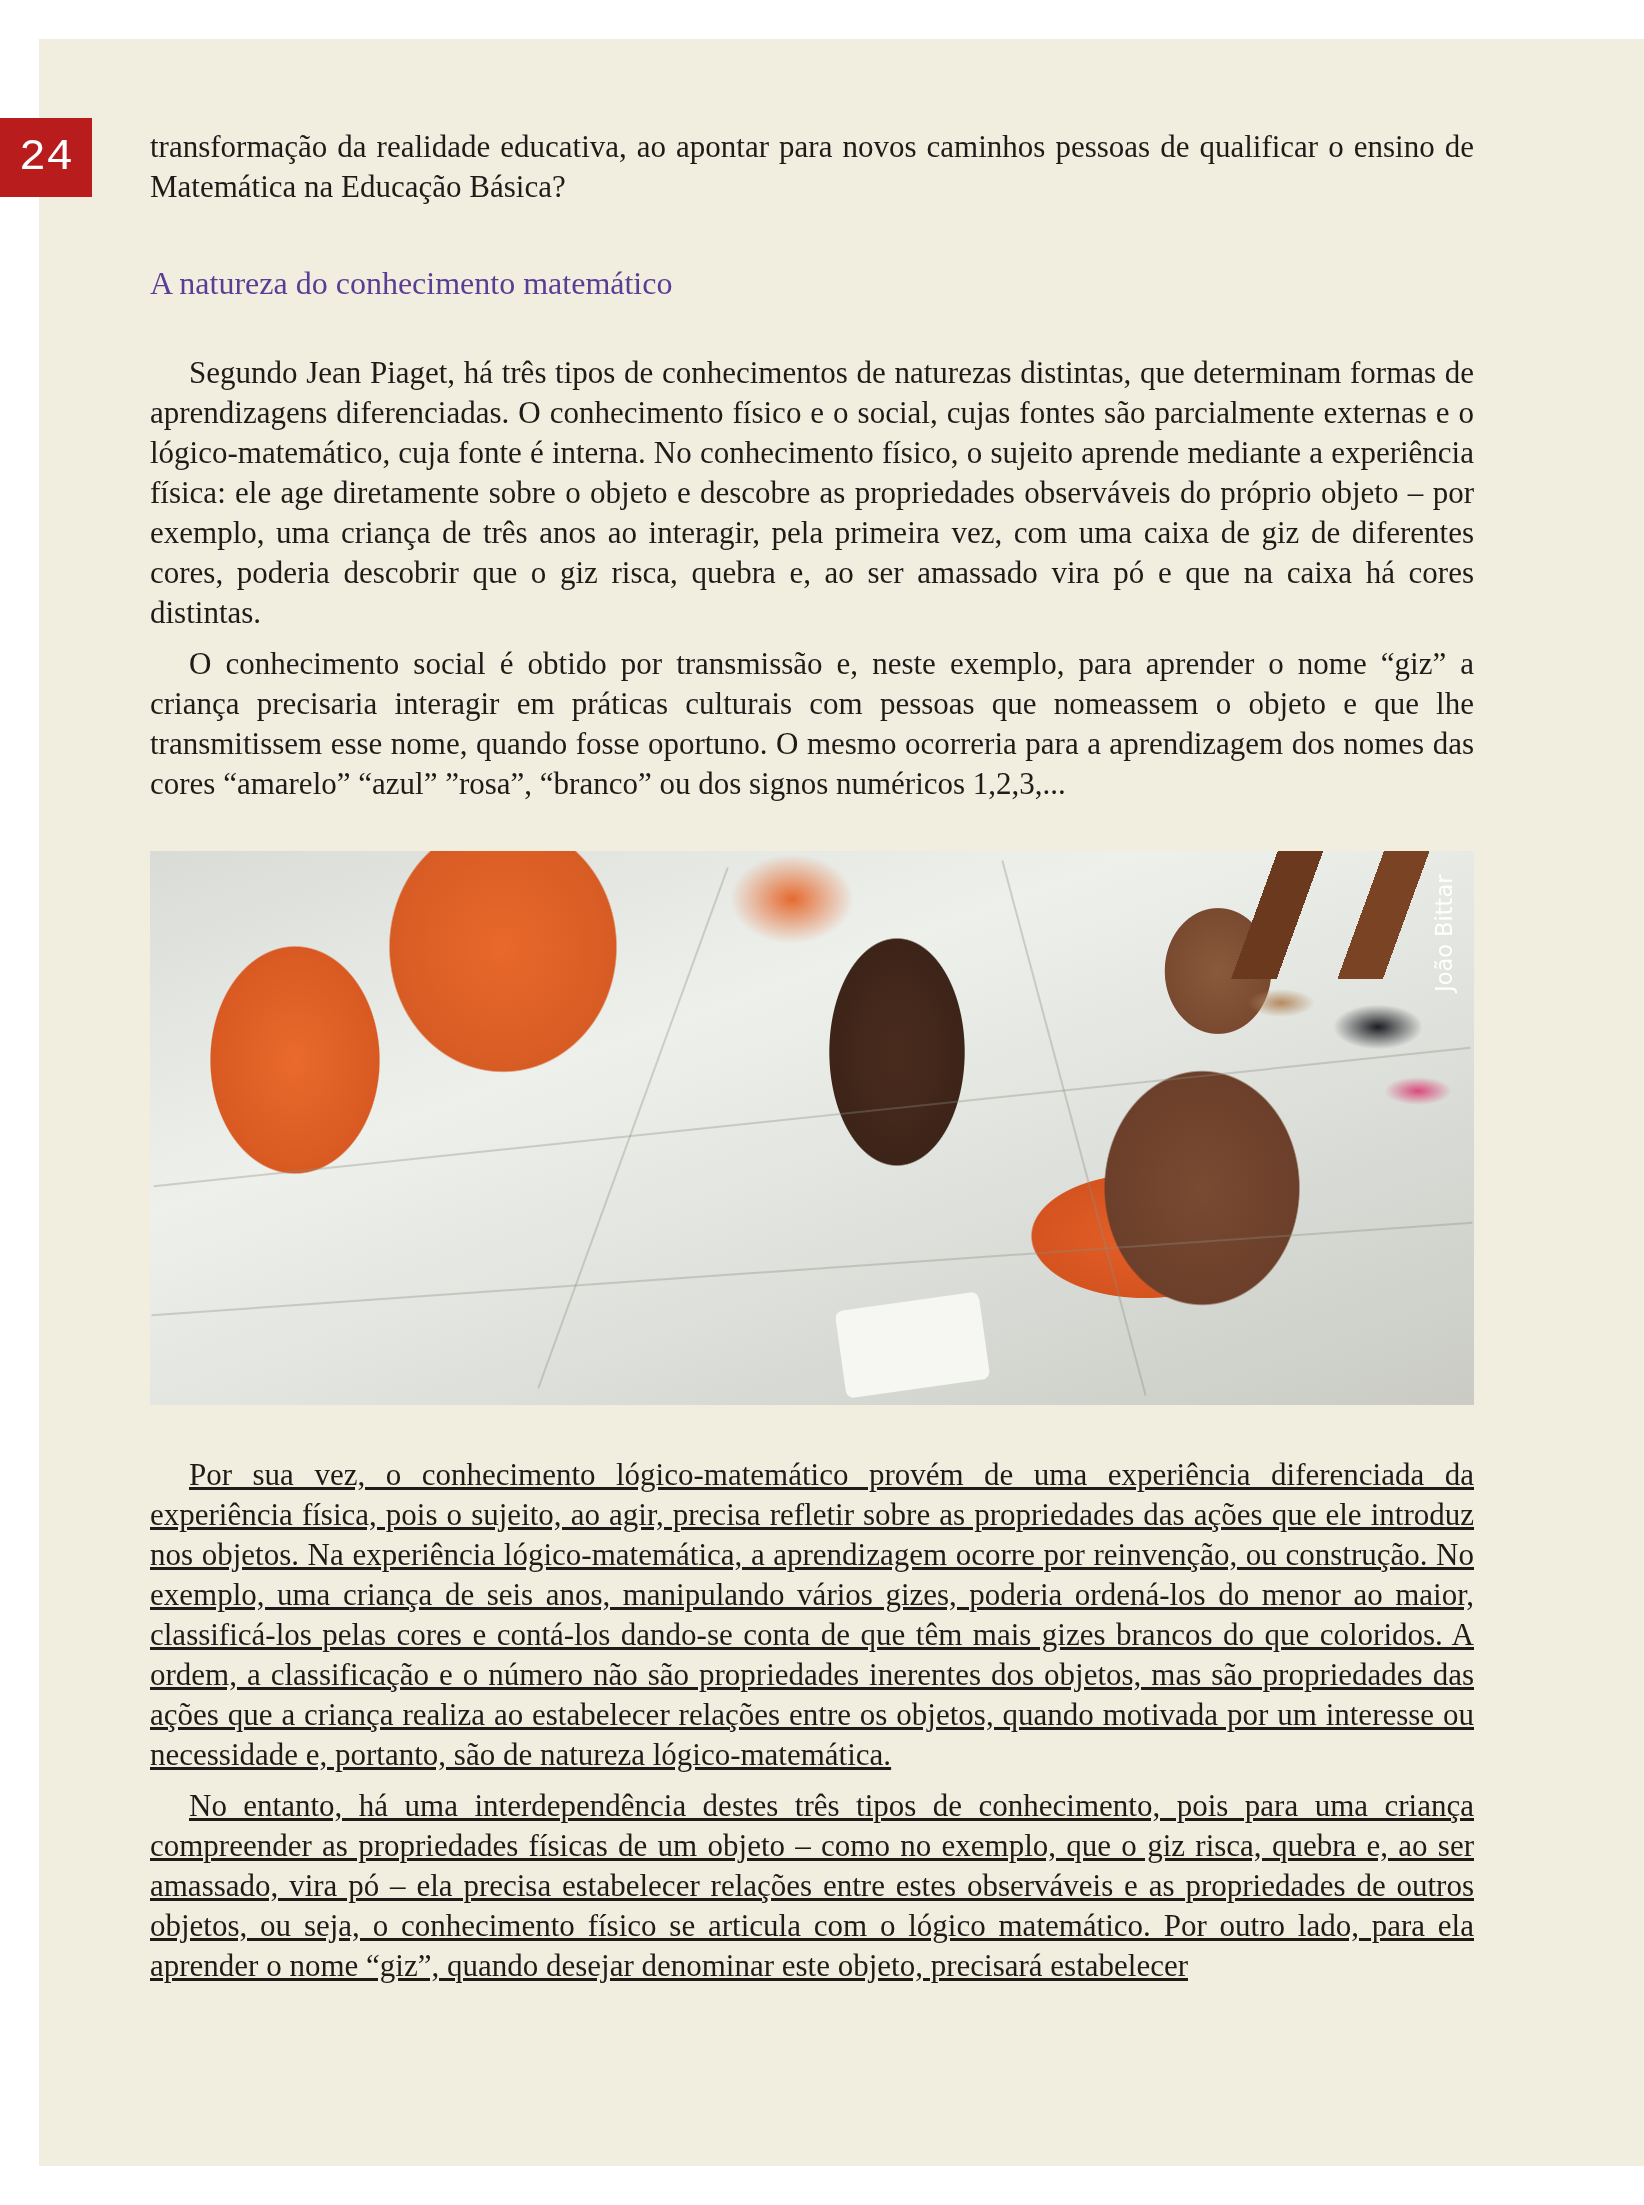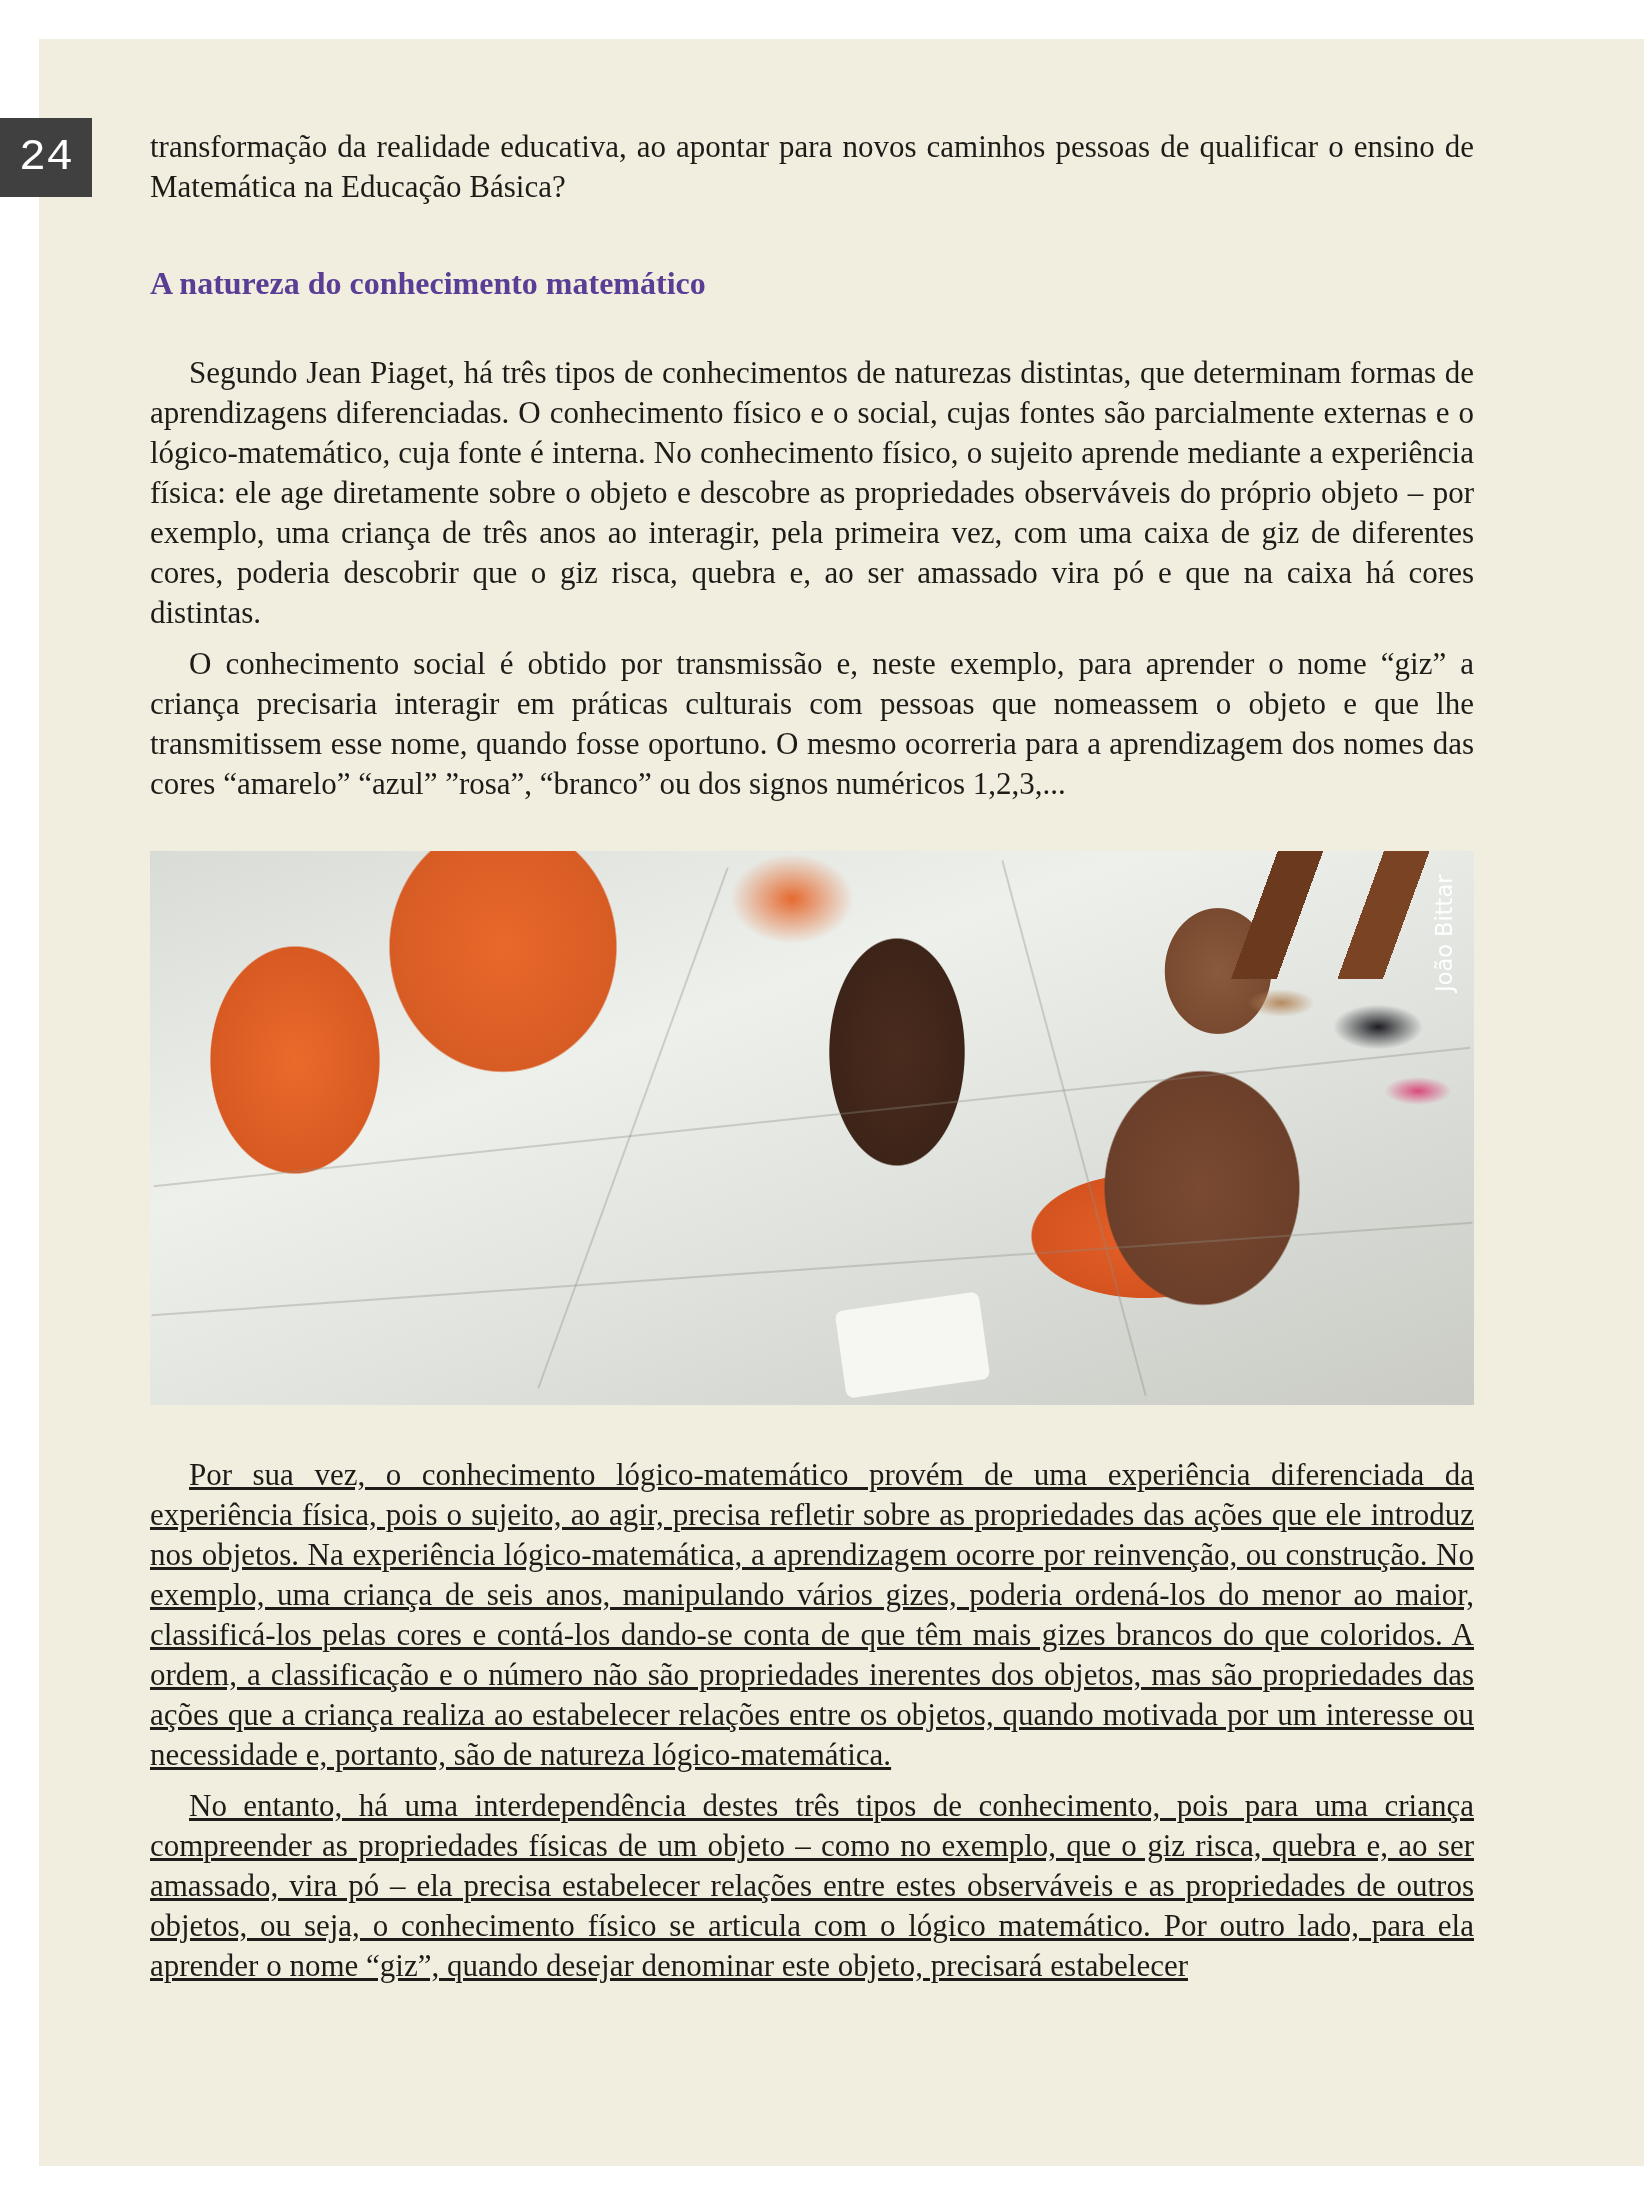--- a/index.html
+++ b/index.html
@@ -1,22 +1,22 @@
 <!DOCTYPE html>
 <html style="font-size:13px"><head>
 <meta charset="utf-8">
 <style>
   html, body { margin:0; padding:0; }
   body { width:1644px; height:2205px; background:#ffffff; position:relative; overflow:hidden; font-family:"DejaVu Serif", serif; }
   .panel { position:absolute; left:39px; top:39px; width:1606px; height:2127px; background:#f1eddf; }
-  .pagenum { position:absolute; left:0; top:118px; width:92px; height:79px; background:#404040; color:#fff; font-family:"Liberation Mono", monospace; font-size:45px; display:flex; align-items:center; justify-content:center; }
+  .pagenum { position:absolute; left:0; top:118px; width:92px; height:79px; background:#b91c1c; color:#fff; font-family:"Liberation Mono", monospace; font-size:45px; display:flex; align-items:center; justify-content:center; }
   .text { position:absolute; left:150px; width:1324px; color:#1e1b18; font-family:"Liberation Serif", serif; font-size:31px; line-height:40px; text-align:justify; }
   .text p { margin:0 0 11.2px 0; text-indent:39px; }
   .text p.noindent { text-indent:0; }
-  .heading { position:absolute; left:150px; top:265px; color:#5a3d94; font-family:"Liberation Serif", serif; font-weight:bold; font-size:32px; }
+  .heading { position:absolute; left:150px; top:265px; color:#5a3d94; font-family:"Liberation Serif", serif; font-weight:normal; font-size:32px; }
   .photo { position:absolute; left:150px; top:851px; width:1324px; height:554px; overflow:hidden;
     background:
       radial-gradient(ellipse 88px 104px at 1068px 120px, #8a5a3c 0%, #7a4a30 60%, transparent 61%),
       radial-gradient(ellipse 161px 193px at 1052px 337px, #7a4a32 0%, #6b3f2a 60%, transparent 61%),
       radial-gradient(ellipse 161px 88px at 995px 385px, #e6602a 0%, #d4531f 70%, transparent 71%),
       radial-gradient(ellipse 96px 161px at 747px 201px, #4a2c1e 0%, #3d2418 70%, transparent 71%),
       radial-gradient(ellipse 120px 161px at 145px 209px, #ea6a2c 0%, #d85a22 70%, transparent 71%),
       radial-gradient(ellipse 161px 177px at 353px 96px, #e9682b 0%, #d75c24 70%, transparent 71%),
       radial-gradient(ellipse 88px 64px at 642px 48px, #e56a30 0%, transparent 70%),
       linear-gradient(160deg, #d9dcd6 0%, #eef0ec 35%, #dfe2dd 60%, #c9cbc4 100%);

